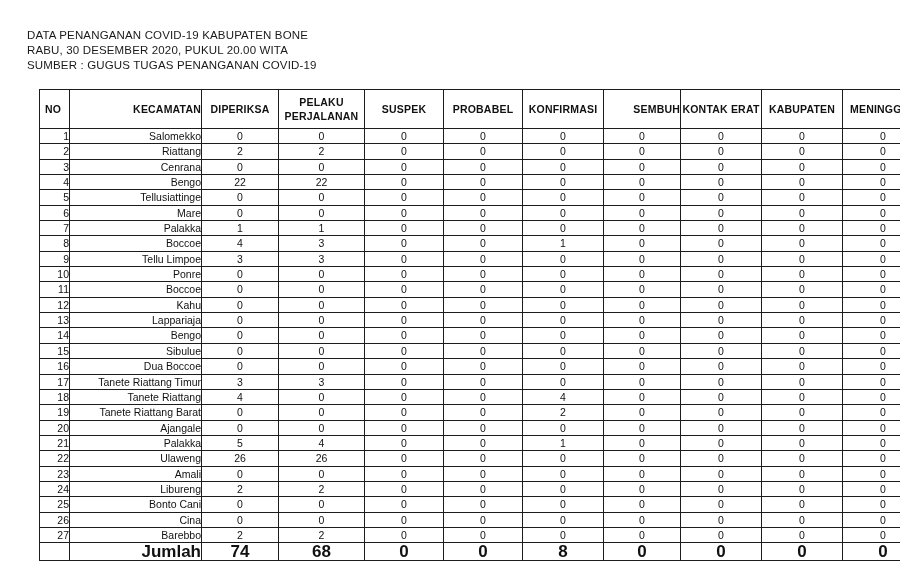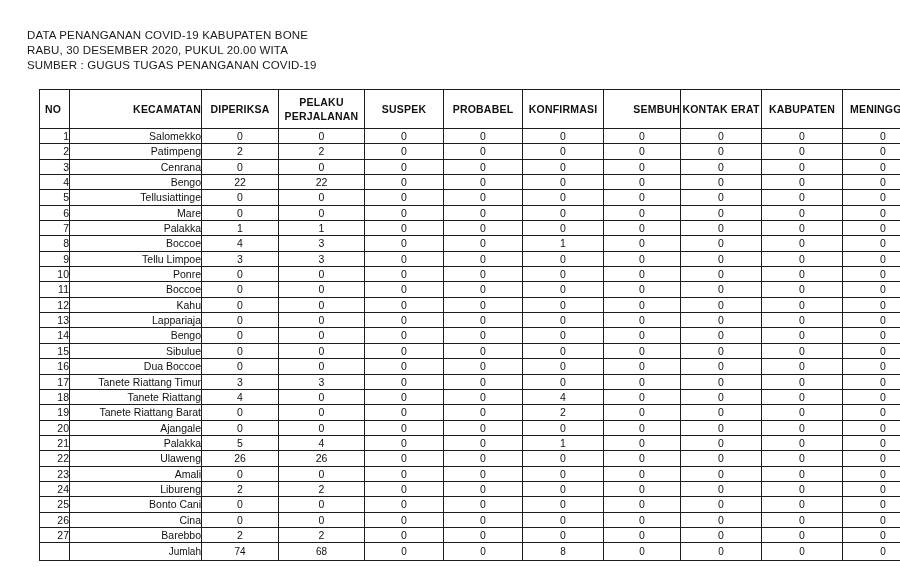--- a/index.html
+++ b/index.html
@@ -89,24 +89,24 @@
     text-align: right;
     padding-left: 5px;
     width: 125px;
     font-size: 10.5px;
   }
   td.c-num {
     text-align: center;
     font-size: 10.5px;
   }
   tr.total-row td {
-    font-weight: normal;
+    font-weight: bold;
     height: 17px;
     line-height: 17px;
-    font-size: 10px;
+    font-size: 17px;
   }
   tr.total-row td.c-no { }
   .col-diperiksa { width: 76px; }
   .col-pelaku    { width: 85px; }
   .col-suspek    { width: 78px; }
   .col-probabel  { width: 78px; }
   .col-konfirmasi{ width: 80px; }
   .col-sembuh    { width: 76px; text-align: right; }
   .col-kontak    { width: 80px; }
   .col-discarded { width: 80px; }
@@ -152,21 +152,21 @@
             <td class="c-num col-suspek">0</td>
             <td class="c-num col-probabel">0</td>
             <td class="c-num col-konfirmasi">0</td>
             <td class="c-num col-sembuh">0</td>
             <td class="c-num col-kontak">0</td>
             <td class="c-num col-discarded">0</td>
             <td class="c-num col-meninggal">0</td>
           </tr>
           <tr>
             <td class="c-no">2</td>
-            <td class="c-kec">Patimpeng</td>
+            <td class="c-kec">Riattang</td>
             <td class="c-num col-diperiksa">2</td>
             <td class="c-num col-pelaku">2</td>
             <td class="c-num col-suspek">0</td>
             <td class="c-num col-probabel">0</td>
             <td class="c-num col-konfirmasi">0</td>
             <td class="c-num col-sembuh">0</td>
             <td class="c-num col-kontak">0</td>
             <td class="c-num col-discarded">0</td>
             <td class="c-num col-meninggal">0</td>
           </tr>

